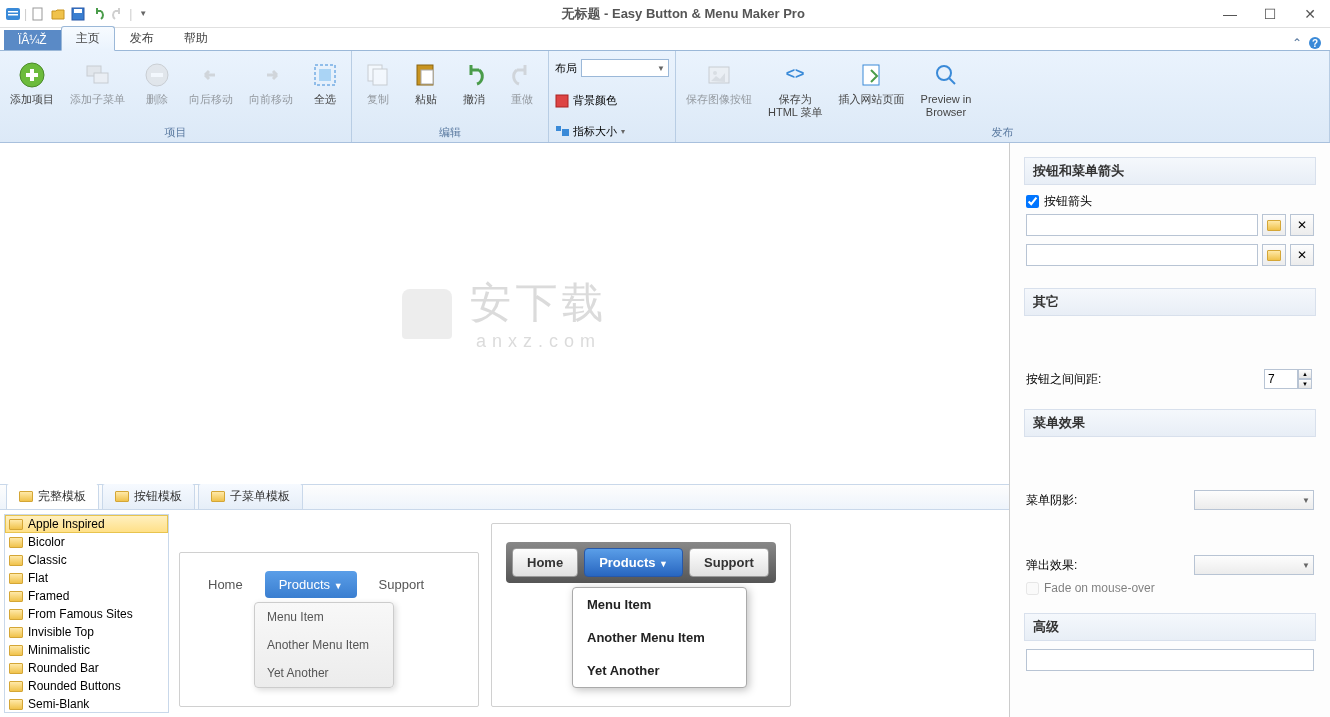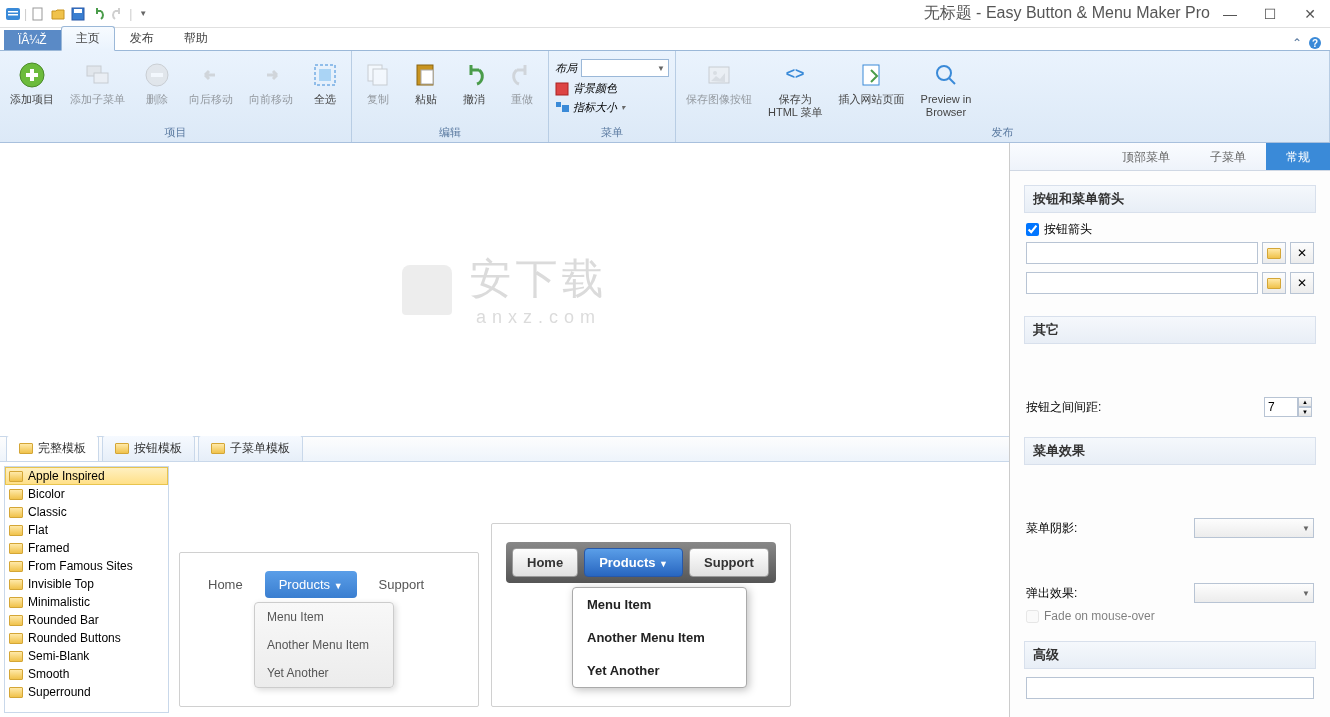--- a/index.html
+++ b/index.html
@@ -2,42 +2,42 @@
 <html><head>
 <meta charset="utf-8">
 <style>
 * { margin: 0; padding: 0; box-sizing: border-box; font-family: "Microsoft YaHei", "Segoe UI", Tahoma, sans-serif; }
 body { background: #fff; font-size: 12px; overflow: hidden; width: 1330px; height: 717px; }
 
 
 .title-bar { height: 28px; background: #fff; display: flex; align-items: center; border-bottom: 1px solid #e0e0e0; }
 .qat { display: flex; align-items: center; gap: 2px; padding: 0 4px; }
 .qat-icon { width: 18px; height: 18px; display: flex; align-items: center; justify-content: center; cursor: pointer; }
-.title-text { flex: 1; text-align: right; color: #555; font-size: 16px; }
+.title-text { flex: 1; text-align: center; color: #555; font-size: 13px; font-weight: bold; }
 .win-controls { display: flex; }
 .win-btn { width: 40px; height: 28px; display: flex; align-items: center; justify-content: center; cursor: pointer; color: #555; font-size: 14px; }
 
 
 .tabs-row { height: 23px; background: #fff; display: flex; align-items: flex-end; border-bottom: 1px solid #9bb8d8; }
 .file-tab { background: #5a8ac6; color: #fff; padding: 3px 14px; font-size: 12px; margin-left: 4px; }
 .ribbon-tab { padding: 3px 14px; font-size: 12px; color: #444; cursor: pointer; border: 1px solid transparent; border-bottom: none; }
 .ribbon-tab.active { background: linear-gradient(#f7fbff, #eaf3fd); border: 1px solid #9bb8d8; border-bottom: 1px solid #eaf3fd; margin-bottom: -1px; border-radius: 3px 3px 0 0; }
 .tabs-spacer { flex: 1; }
 .tabs-help { padding: 0 8px; display: flex; gap: 6px; align-items: center; }
 
 
 .ribbon { height: 92px; background: linear-gradient(#eaf3fd, #dce9f7); border-bottom: 1px solid #a8c0dd; display: flex; }
 .ribbon-group { border-right: 1px solid #b8cde4; display: flex; flex-direction: column; padding: 2px 4px 0; }
 .ribbon-group-body { flex: 1; display: flex; align-items: flex-start; gap: 4px; padding-top: 4px; }
 .ribbon-group-label { text-align: center; font-size: 11px; color: #5a7aa0; padding: 2px 0; }
 .rbtn { display: flex; flex-direction: column; align-items: center; padding: 2px 6px; cursor: pointer; min-width: 44px; border-radius: 3px; }
 .rbtn-icon { width: 32px; height: 32px; display: flex; align-items: center; justify-content: center; font-size: 22px; }
 .rbtn-label { font-size: 11px; color: #444; text-align: center; line-height: 13px; margin-top: 2px; white-space: pre-line; }
 .rbtn.disabled { opacity: 0.5; cursor: default; }
-.ribbon-vert { display: flex; flex-direction: column; gap: 4px; padding: 2px; font-size: 11px; font-style: italic; }
+.ribbon-vert { display: flex; flex-direction: column; gap: 16px; padding: 2px; font-size: 11px; }
 .ribbon-vert-row { display: flex; align-items: center; gap: 4px; }
 .ribbon-combo { width: 88px; height: 18px; border: 1px solid #9bb8d8; background: #fff; }
 
 
 .main { display: flex; height: calc(717px - 28px - 23px - 92px); }
 .left { flex: 1; display: flex; flex-direction: column; border-right: 1px solid #ccc; }
 .right { width: 320px; background: #fdfdfd; display: flex; flex-direction: column; }
 
 
 .canvas-area { flex: 1; background: #fff; display: flex; align-items: center; justify-content: center; position: relative; }
@@ -46,21 +46,21 @@
 .watermark-bot { font-size: 18px; letter-spacing: 6px; }
 .watermark-icon { display: inline-block; width: 50px; height: 50px; background: #ccc; border-radius: 8px 8px 4px 4px; vertical-align: middle; margin-right: 8px; position: relative; }
 
 
 .tpl-tabs { height: 26px; background: linear-gradient(#fdfdfd,#eef4fb); border-top: 1px solid #c9d8ea; border-bottom: 1px solid #c9d8ea; display: flex; align-items: flex-end; padding-left: 6px; }
 .tpl-tab { display: flex; align-items: center; gap: 5px; padding: 4px 12px; border: 1px solid #c9d8ea; border-bottom: none; margin-right: 3px; background: linear-gradient(#f6faff,#e6eef8); border-radius: 3px 3px 0 0; cursor: pointer; font-size: 12px; color: #333; }
 .tpl-tab.active { background: #fff; }
 .folder-mini { width: 14px; height: 11px; background: linear-gradient(#ffe9a8,#f0c24b); border: 1px solid #d4a636; border-radius: 1px; }
 
 
-.tpl-browser { height: 255px; display: flex; background: #fff; }
+.tpl-browser { height: 207px; display: flex; background: #fff; }
 .tpl-list { width: 165px; border: 1px solid #c9d8ea; margin: 4px 0 4px 4px; overflow-y: scroll; background: #fff; }
 .tpl-item { display: flex; align-items: center; gap: 5px; padding: 2px 4px; cursor: pointer; font-size: 12px; }
 .tpl-item.selected { background: linear-gradient(#fff0c0,#ffe088); border: 1px solid #e8c44e; padding: 1px 3px; }
 .tpl-previews { flex: 1; overflow: auto; padding: 10px; display: flex; gap: 12px; align-items: flex-end; }
 
 
 .preview-card { border: 1px solid #d0d0d0; background: #fff; padding: 18px 14px; border-radius: 2px; }
 .menu-light { display: flex; gap: 8px; font-size: 13px; color: #555; }
 .menu-light .mi { padding: 6px 14px; }
 .menu-light .mi.active { background: linear-gradient(#5a9ee8,#3a7ed0); color: #fff; border-radius: 4px; }
@@ -441,25 +441,20 @@
             <div>Menu Item</div>
             <div>Another Menu Item</div>
             <div>Yet Another</div>
           </div>
         </div>
       </div>
     </div>
   </div>
 
   <div class="right">
-    <div class="right-tabs">
-      <div class="right-tab">顶部菜单</div>
-      <div class="right-tab">子菜单</div>
-      <div class="right-tab active">常规</div>
-    </div>
     <div class="right-body">
 
       <div class="section-head">按钮和菜单箭头</div>
       <div class="section-body">
         <div class="chk-row">
             <input type="checkbox" checked="" style="">
             <span>按钮箭头</span>
           </div>
         <div class="field-row">
           <input class="txt-input" style="">

